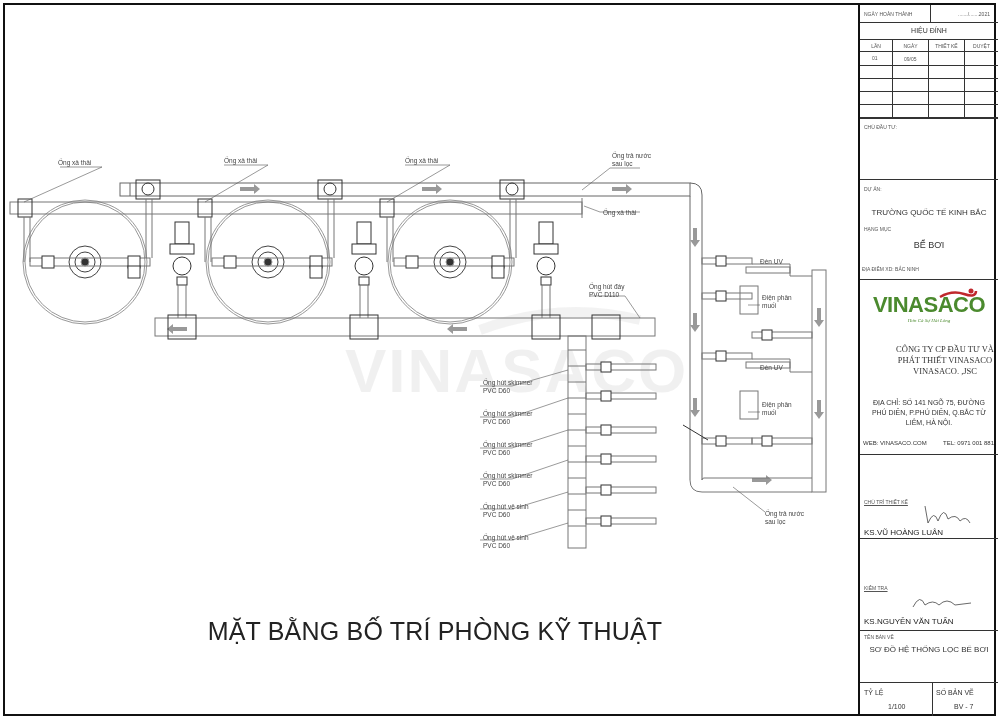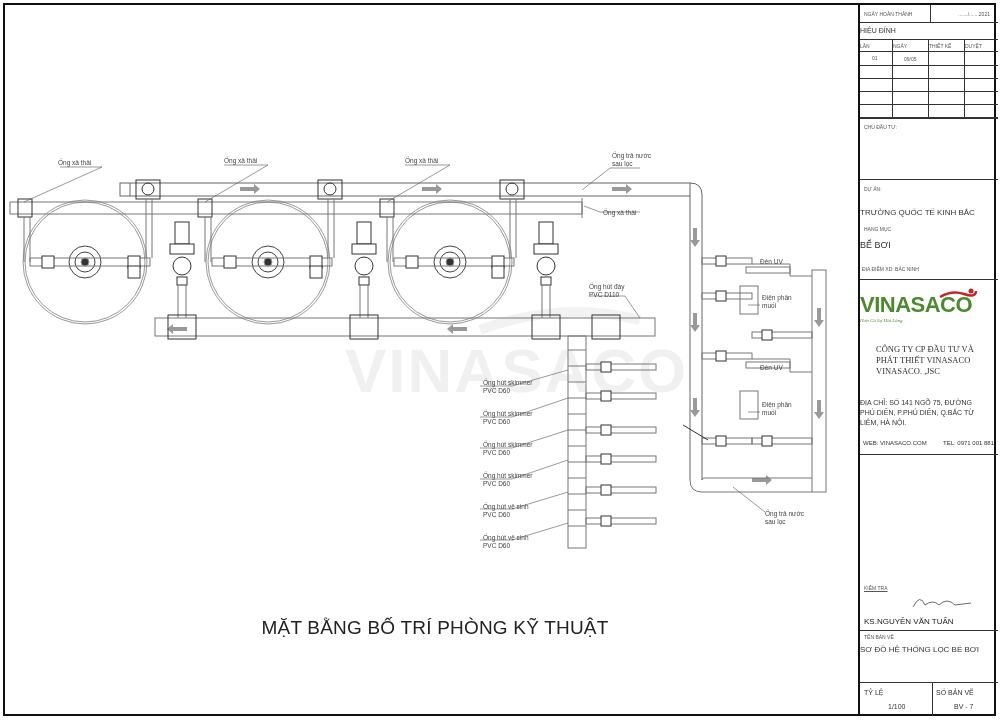--- a/index.html
+++ b/index.html
@@ -1,26 +1,26 @@
 <!DOCTYPE html>
 <html><head>
 <meta charset="utf-8">
 <style>
   html, body { margin:0; padding:0; background:#ffffff; }
   body { width:1000px; height:720px; position:relative; overflow:hidden; font-family:"Liberation Sans", sans-serif; color:#222; }
   .frame { position:absolute; left:3px; top:3px; width:993px; height:713px; border:2px solid #111; box-sizing:border-box; }
   .drawing { position:absolute; left:0; top:0; width:1000px; height:720px; }
-  .title-main { position:absolute; left:200px; top:617px; width:470px; text-align:center; font-size:19px; color:#222; letter-spacing:0.2px; }
+  .title-main { position:absolute; left:200px; top:617px; width:470px; text-align:center; font-size:25px; color:#222; letter-spacing:0.2px; }
   .lbl { position:absolute; font-size:6.5px; color:#444; line-height:8px; white-space:nowrap; }
   
   .tb { position:absolute; left:858px; top:5px; width:138px; height:711px; border-left:2px solid #111; box-sizing:border-box; font-size:6.5px; color:#333; }
   .tb .row { position:absolute; left:0; width:138px; border-bottom:1px solid #333; box-sizing:border-box; }
   .tb .cell { position:absolute; box-sizing:border-box; }
   .small { font-size:5px; color:#555; }
-  .center { }
+  .center { text-align:center; }
   .sig-name { position:absolute; left:4px; font-size:8px; color:#222; }
   .logo-word { font-family:"Liberation Sans", sans-serif; font-weight:bold; font-size:22px; color:#4b8a2e; letter-spacing:-0.5px; }
   .serif { font-family:"Liberation Serif", serif; }
 </style>
 </head>
 <body>
 
 <div class="frame"></div>
 
 <svg class="drawing" viewBox="0 0 1000 720" xmlns="http://www.w3.org/2000/svg">
@@ -329,20 +329,27 @@
     </div>
     <div class="cell center" style="left:0;width:138px;top:118px;font-size:7px;line-height:10px;color:#333;">
       <div>ĐỊA CHỈ: SỐ 141 NGÕ 75, ĐƯỜNG</div>
       <div>PHÚ DIỄN, P.PHÚ DIỄN, Q.BẮC TỪ</div>
       <div>LIÊM, HÀ NỘI.</div>
     </div>
     <div class="cell" style="left:3px;top:160px;font-size:6px;">WEB: VINASACO.COM</div>
     <div class="cell" style="left:83px;top:160px;font-size:6px;">TEL: 0971 001 881</div>
   </div>
 
+  <div class="row" style="top:492px;height:42px;">
+    <div class="cell small" style="left:4px;top:2px;text-decoration:underline;">CHỦ TRÌ THIẾT KẾ</div>
+    <svg style="position:absolute;left:60px;top:4px;" width="60" height="28">
+        <path d="M5 5 L8 22 Q14 8 18 20 Q24 4 28 18 Q36 12 40 20 Q46 14 50 22" stroke="#444" stroke-width="0.8" fill="none"></path>
+      </svg>
+    <div class="sig-name" style="top:31px;">KS.VŨ HOÀNG LUÂN</div>
+  </div>
   <div class="row" style="top:578px;height:48px;padding-left:12px;">
     <div class="cell small" style="left:4px;top:2px;text-decoration:underline;">KIỂM TRA</div>
     <svg style="position:absolute;left:45px;top:6px;" width="70" height="26">
         <path d="M8 18 Q15 4 20 16 Q28 10 34 16 Q42 8 50 16 L66 14" stroke="#444" stroke-width="0.8" fill="none"></path>
       </svg>
     <div class="sig-name" style="top:34px;">KS.NGUYỄN VĂN TUẤN</div>
   </div>
   <div class="row" style="top:626px;height:52px;">
     <div class="cell small" style="left:4px;top:3px;">TÊN BẢN VẼ</div>
     <div class="cell center" style="left:0;width:138px;top:14px;font-size:8px;">SƠ ĐỒ HỆ THỐNG LỌC BỂ BƠI</div>

